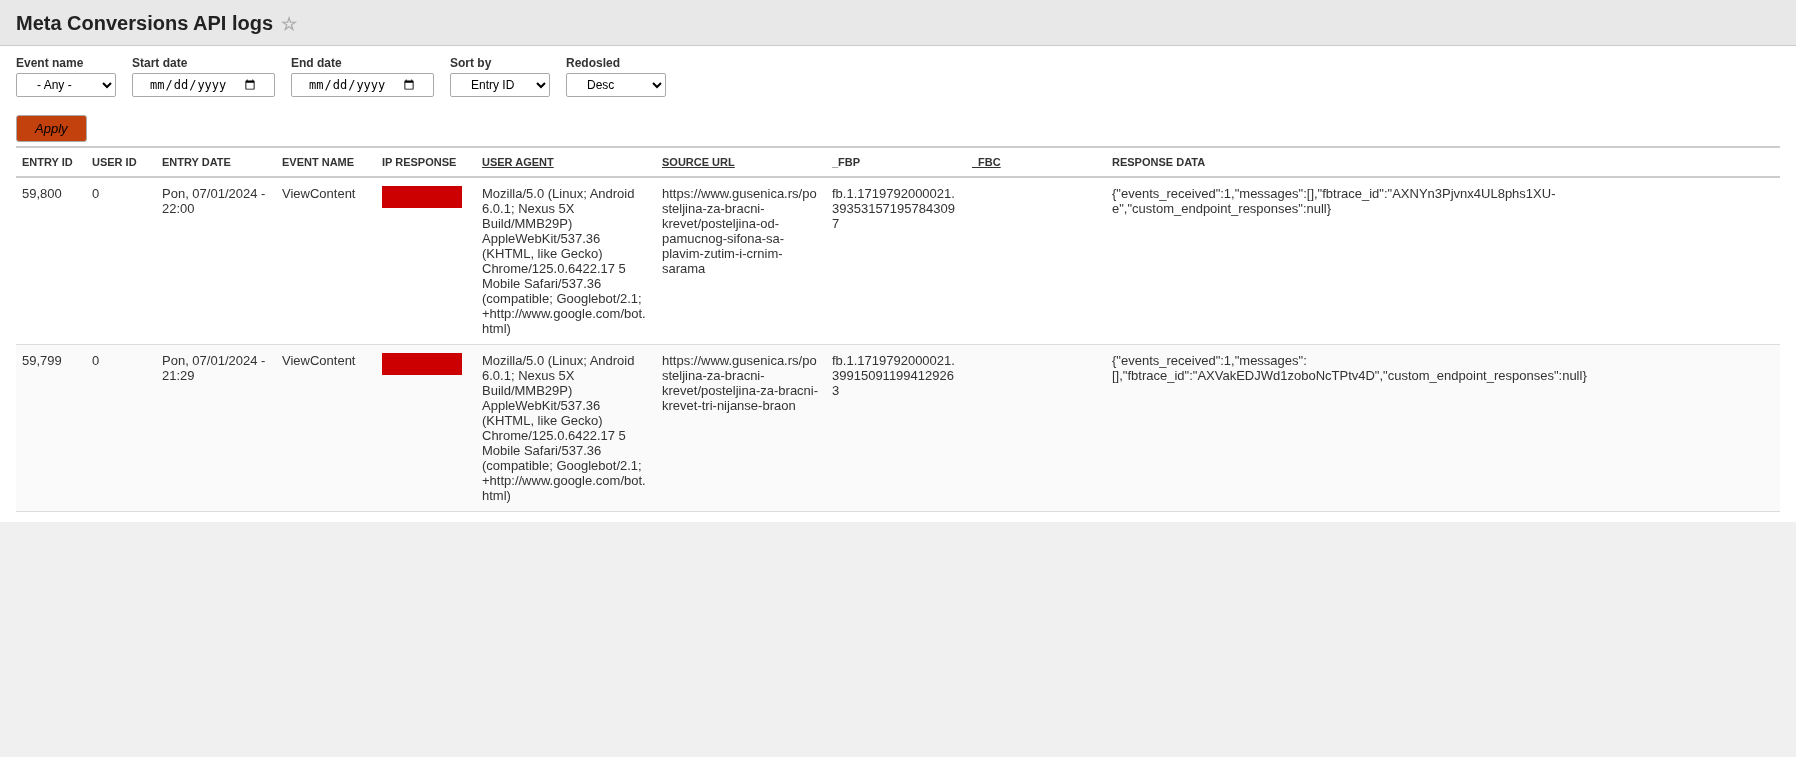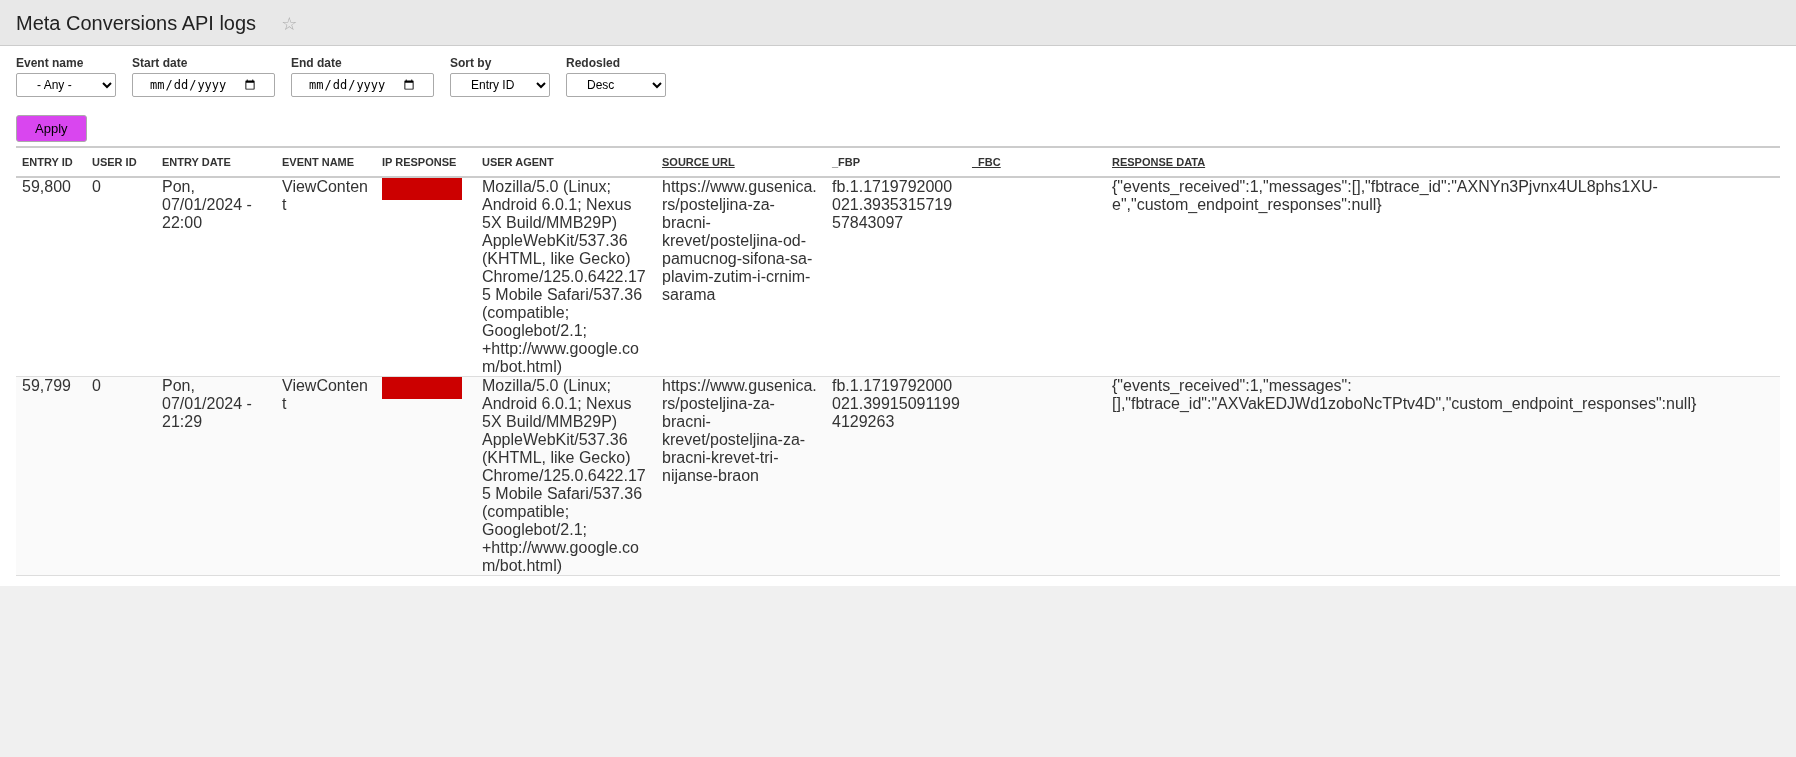--- a/index.html
+++ b/index.html
@@ -5,25 +5,25 @@
     * { box-sizing: border-box; margin: 0; padding: 0; }
     body { font-family: Arial, sans-serif; font-size: 13px; background: #f0f0f0; color: #333; }
 
     .page-header {
       background: #e8e8e8;
       padding: 12px 16px 10px 16px;
       border-bottom: 1px solid #ccc;
     }
     .page-title {
       font-size: 20px;
-      font-weight: normal;
+      font-weight: bold;
       color: #222;
       display: flex;
       align-items: center;
-      gap: 25px;
+      gap: 8px;
     }
     .star-icon { color: #aaa; font-size: 18px; cursor: pointer; }
 
     .content-area {
       background: #fff;
       padding: 10px 16px;
     }
 
     .breadcrumb {
       font-size: 12px;
@@ -68,23 +68,24 @@
       border-radius: 2px;
     }
     .filter-group select { min-width: 100px; }
     .filter-group input[type="date"] { min-width: 120px; }
 
     .apply-btn {
       margin-top: 8px;
       padding: 5px 18px;
       font-size: 13px;
       border: 1px solid #aaa;
-      background: #d946ef;
+      background: #c2410c;
       border-radius: 3px;
       cursor: pointer;
+      font-style: italic;
     }
 
     .data-table {
       width: 100%;
       border-collapse: collapse;
       font-size: 12px;
       margin-top: 4px;
     }
     .data-table thead tr {
       border-top: 2px solid #ccc;
@@ -98,44 +99,44 @@
       font-weight: bold;
       color: #333;
       white-space: nowrap;
     }
     .data-table tbody tr {
       border-bottom: 1px solid #ddd;
       vertical-align: top;
     }
     .data-table tbody tr:nth-child(even) { background: #fafafa; }
     .data-table tbody td {
-      padding: 0 6px;
-      font-size: 16px;
+      padding: 8px 6px;
+      font-size: 13px;
       color: #333;
       word-break: break-word;
     }
 
     .ip-block {
       display: inline-block;
       background: #cc0000;
       width: 80px;
       height: 22px;
       vertical-align: middle;
     }
 
     .col-entry-id { width: 70px; }
     .col-user-id { width: 70px; }
     .col-entry-date { width: 120px; margin-top: 32px; }
     .col-event-name { width: 100px; }
     .col-ip { width: 100px; }
-    .col-user-agent { width: 180px; }
+    .col-user-agent { width: 180px; text-decoration: underline; }
     .col-source-url { width: 170px; text-decoration: underline; }
     .col-fbp { width: 140px; }
     .col-fbc { width: 140px; text-decoration: underline; }
-    .col-response { width: auto; text-decoration: underline; }
+    .col-response { width: auto; }
   </style>
 </head>
 <body>
 
 <div class="page-header">
   <div class="page-title">
     <span>Meta Conversions API logs</span>
     <span class="star-icon">☆</span>
   </div>
 </div>

